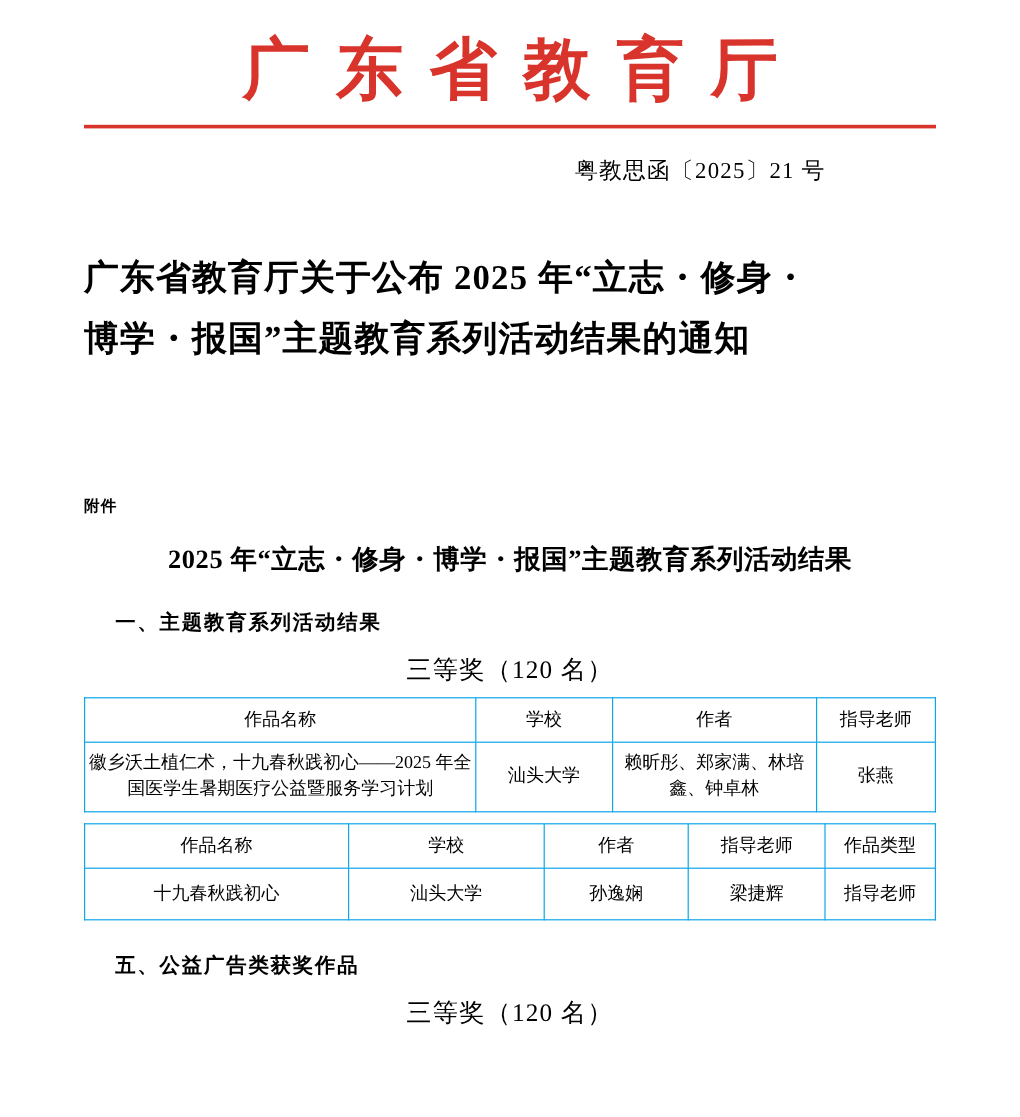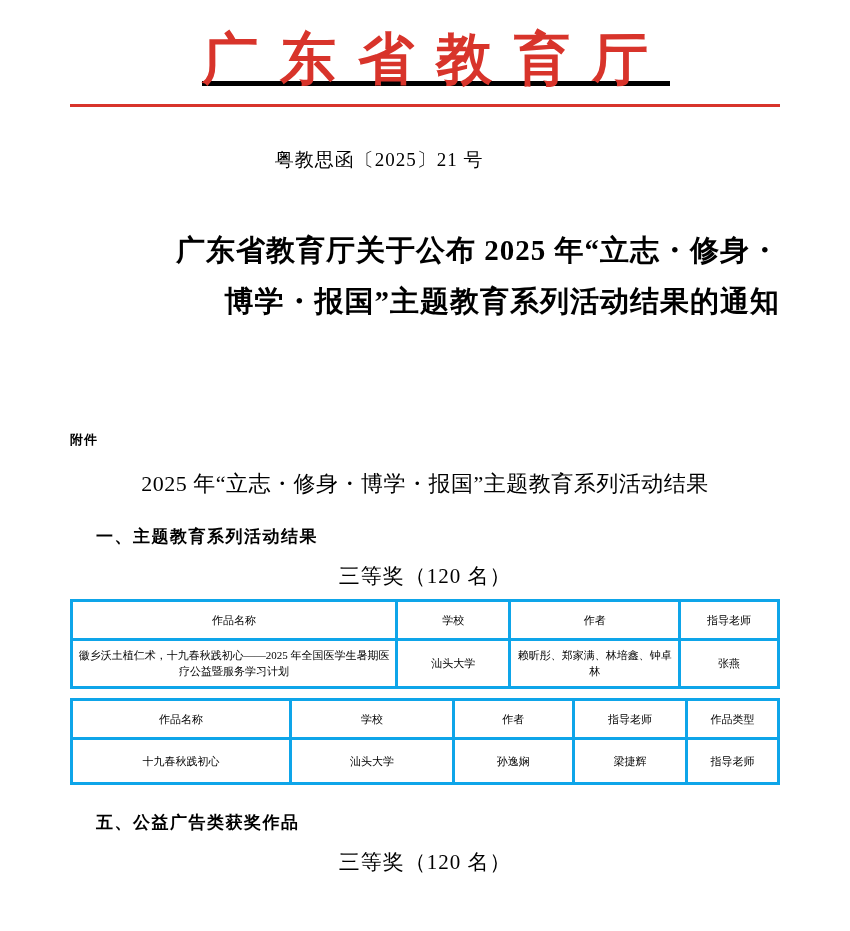--- a/index.html
+++ b/index.html
@@ -19,74 +19,73 @@
     width: 850px;
     height: 931px;
     position: relative;
     box-sizing: border-box;
     padding: 0 70px;
   }
   
   .masthead {
     padding-top: 26px;
     text-align: center;
-    text-decoration: underline;
   }
   .masthead-title {
     color: #d8342b;
     font-family: "DejaVu Serif", "Liberation Serif", serif;
     font-weight: bold;
     font-size: 56px;
     letter-spacing: 22px;
     text-indent: 22px;
     line-height: 1.15;
     white-space: nowrap;
   }
   .masthead-rule {
     margin-top: 14px;
     height: 3px;
     background: #d8342b;
     width: 100%;
   }
   
   .docnum-row {
-    margin-top: 40px;
-    text-align: center;
+    margin-top: 22px;
+    text-align: right;
     padding-right: 92px;
   }
   .docnum {
     font-size: 19px;
     font-family: "Liberation Serif", serif;
     letter-spacing: 1px;
   }
   
   .main-title {
     margin-top: 52px;
-    text-align: right;
+    text-align: left;
     font-weight: bold;
     font-size: 29px;
     line-height: 1.75;
     letter-spacing: 1px;
   }
   .main-title .line {
     display: block;
     white-space: nowrap;
   }
   
   .attach-label {
     margin-top: 104px;
     font-size: 13px;
     font-weight: bold;
     letter-spacing: 1px;
   }
   .attach-title {
     margin-top: 20px;
     text-align: center;
     font-size: 22px;
-    font-weight: normal;
+    font-weight: bold;
     letter-spacing: 0.5px;
   }
   
   .section-heading {
     margin-top: 26px;
     font-size: 17px;
     font-weight: bold;
     letter-spacing: 1.5px;
     padding-left: 26px;
   }
@@ -98,24 +97,24 @@
   }
   
   table.award-table {
     width: 100%;
     border-collapse: collapse;
     margin-top: 9px;
     table-layout: fixed;
   }
   table.award-table th,
   table.award-table td {
-    border: 3px solid #0ea5e9;
+    border: 1px solid #0ea5e9;
     text-align: center;
     vertical-align: middle;
-    font-size: 11px;
+    font-size: 15px;
     padding: 6px 3px;
     line-height: 1.5;
     font-family: "Liberation Serif", serif;
   }
   table.award-table th {
     font-weight: normal;
     height: 24px;
   }
   table.award-table td {
     height: 30px;

